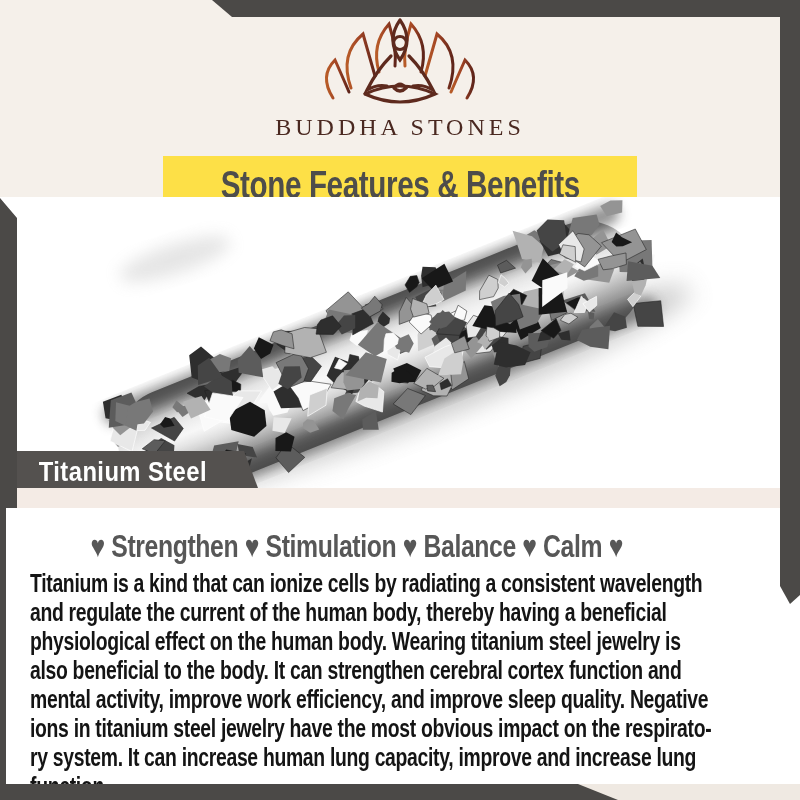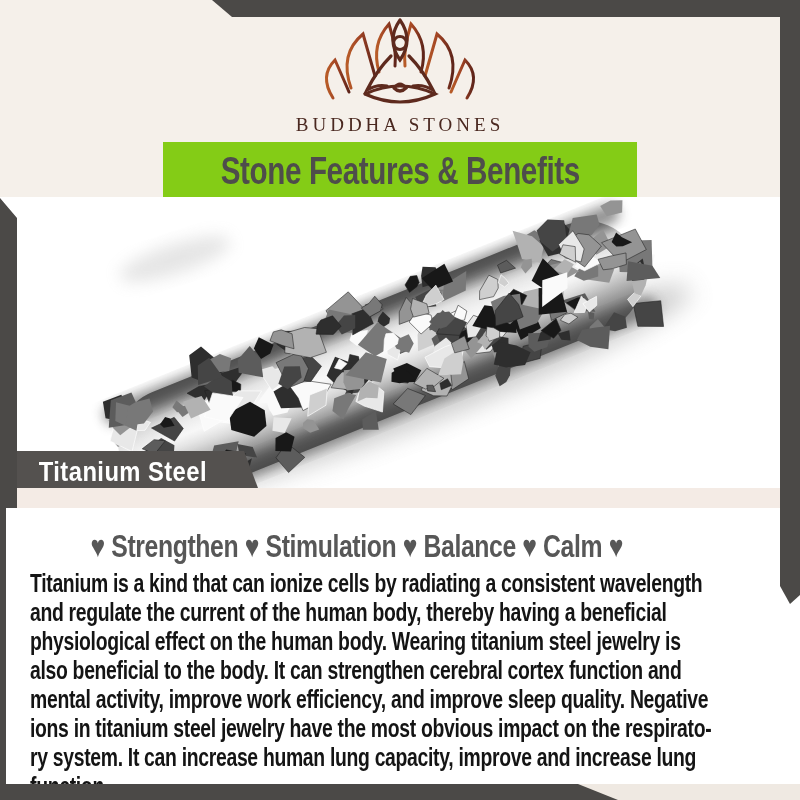--- a/index.html
+++ b/index.html
@@ -4,23 +4,23 @@
 <style>
   html,body{margin:0;padding:0;}
   body{width:800px;height:800px;position:relative;overflow:hidden;
        font-family:"Liberation Sans",sans-serif;background:#ffffff;}
   .abs{position:absolute;}
 
   
   .header{left:0;top:0;width:800px;height:197px;background:#f5f0ea;z-index:1;}
   .logo-wrap{left:305px;top:14px;width:190px;height:100px;}
   .brand-name{left:0;top:114px;width:800px;text-align:center;
-              font-family:"Liberation Serif",serif;font-size:19px;letter-spacing:4px;
+              font-family:"Liberation Serif",serif;font-size:24px;letter-spacing:4px;
               color:#4a2820;}
-  .title-box{left:163px;top:142px;width:474px;height:58px;background:#84cc16;
+  .title-box{left:163px;top:156px;width:474px;height:58px;background:#fde047;
              display:flex;align-items:center;justify-content:center;}
   .title-text{font-size:38px;font-weight:bold;color:#4e4d4b;white-space:nowrap;
               transform:scaleX(0.78);letter-spacing:-0.5px;}
 
   
   .photo-section{left:0;top:197px;width:800px;height:311px;background:#ffffff;
                  overflow:hidden;z-index:2;}
 
   
   .banner{left:15px;top:451px;width:243px;height:37px;background:#54514f;

